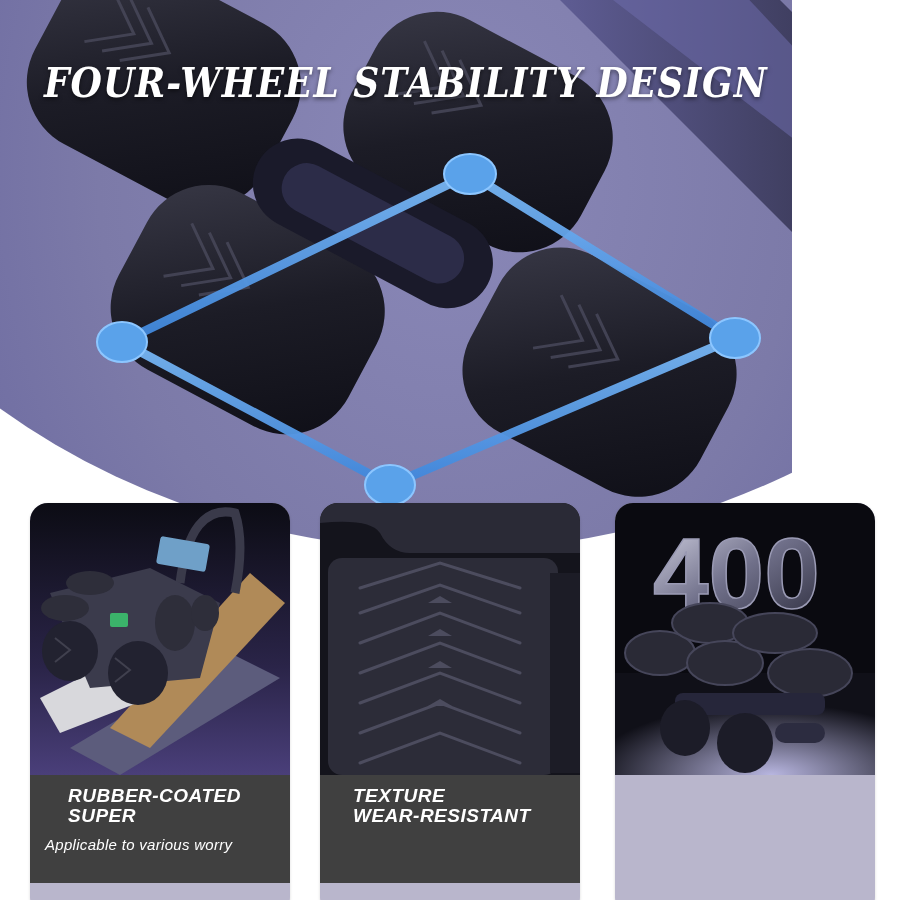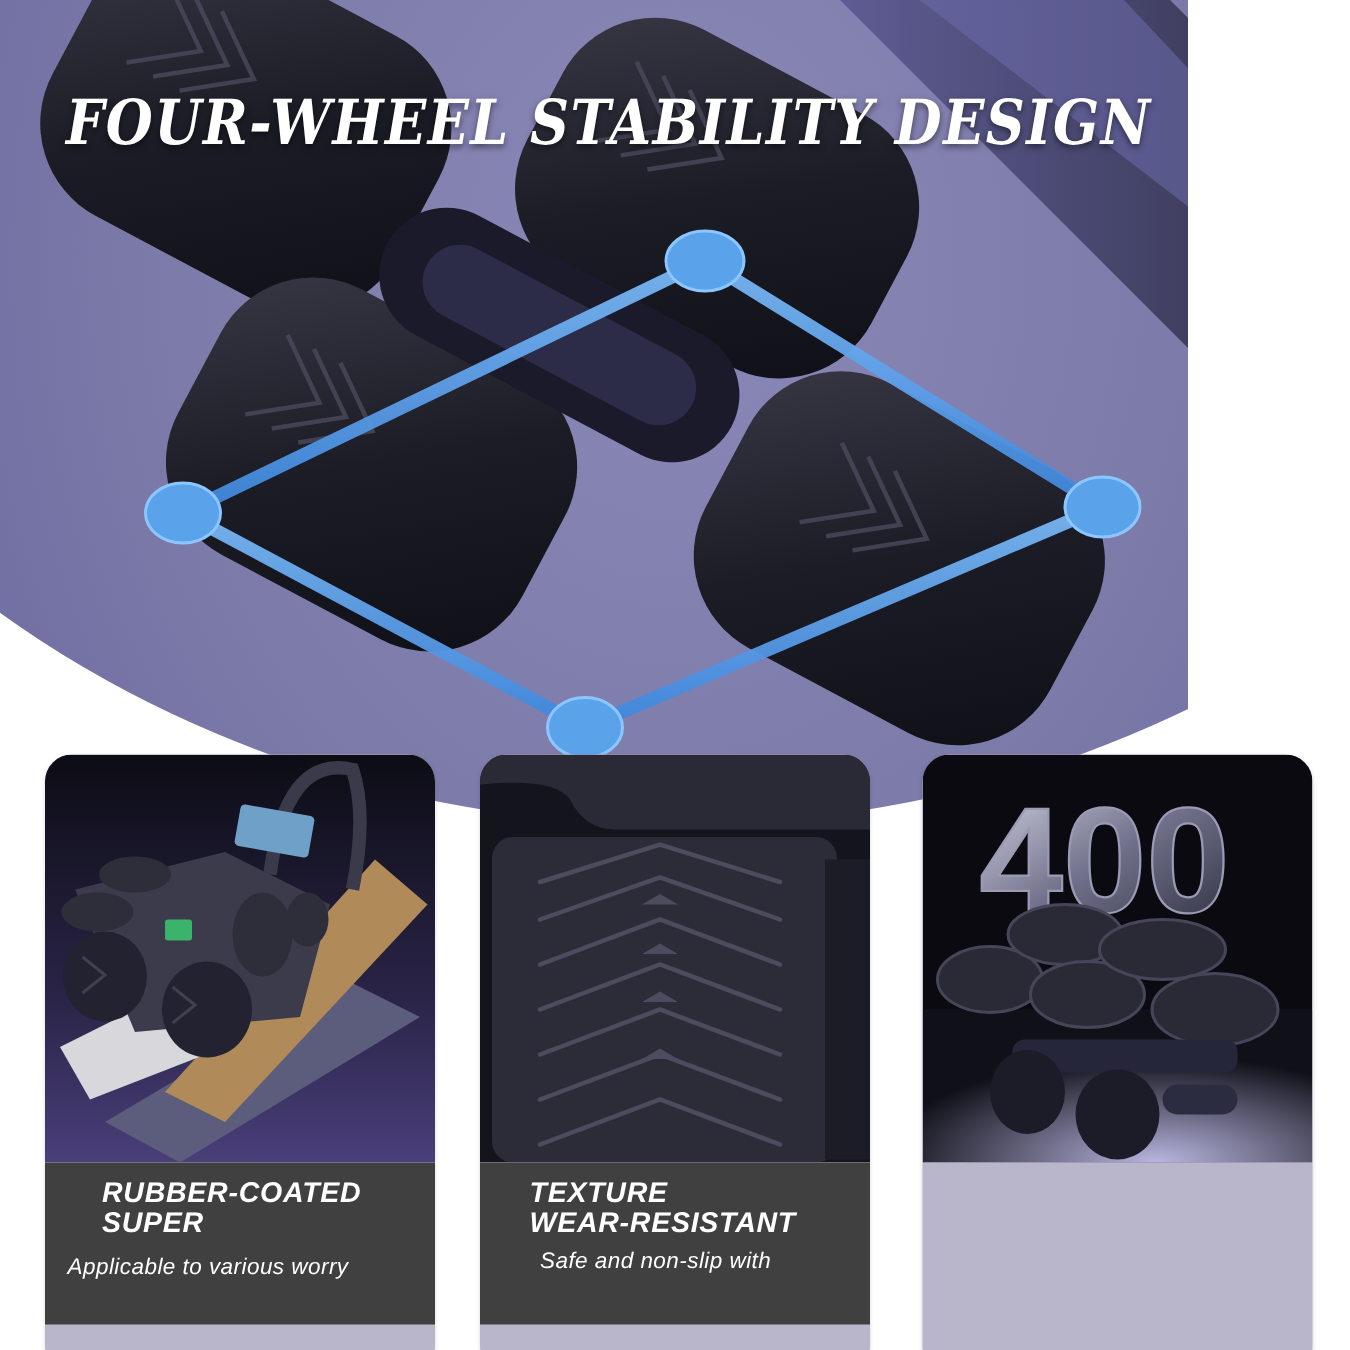--- a/index.html
+++ b/index.html
@@ -180,21 +180,20 @@
         <polygon points="108,203 120,196 132,203"></polygon>
       </g>
     </svg>
   </div>
   <div class="card-text">
     <div class="card-title">
       <div>TEXTURE</div>
       <div>WEAR-RESISTANT</div>
     </div>
     <div class="card-desc">
-      <div>Safe and non-slip with</div>
     </div>
   </div>
 </div>
 
 <div class="card" id="card3">
   <div class="card-img">
     <svg viewBox="0 0 260 272">
       <defs>
         <radialGradient id="c3floor" cx="0.6" cy="1" r="0.7">
           <stop offset="0" stop-color="#b8b6e0"></stop>

